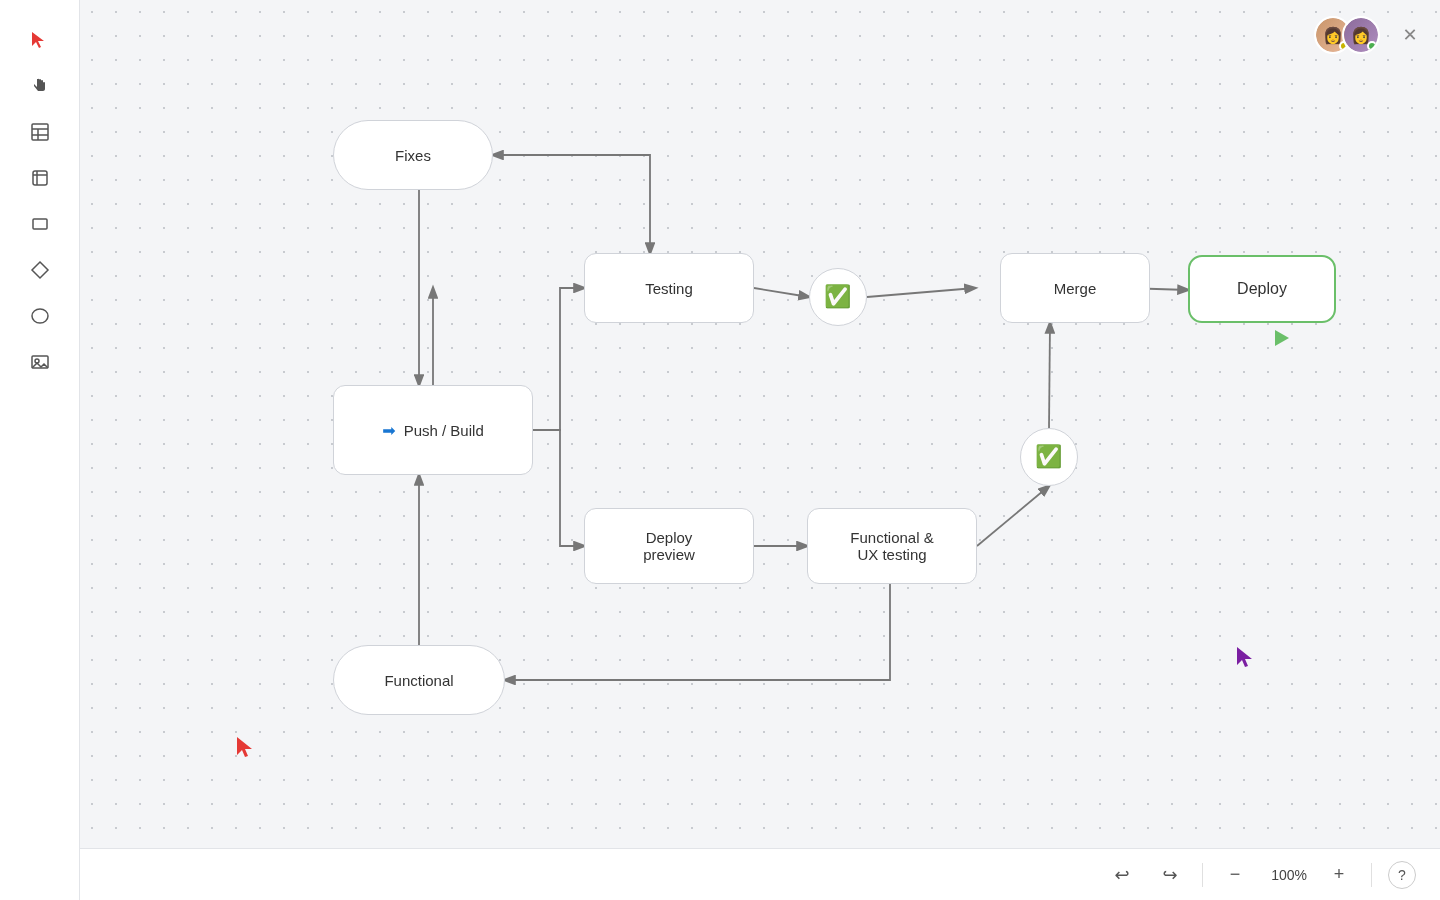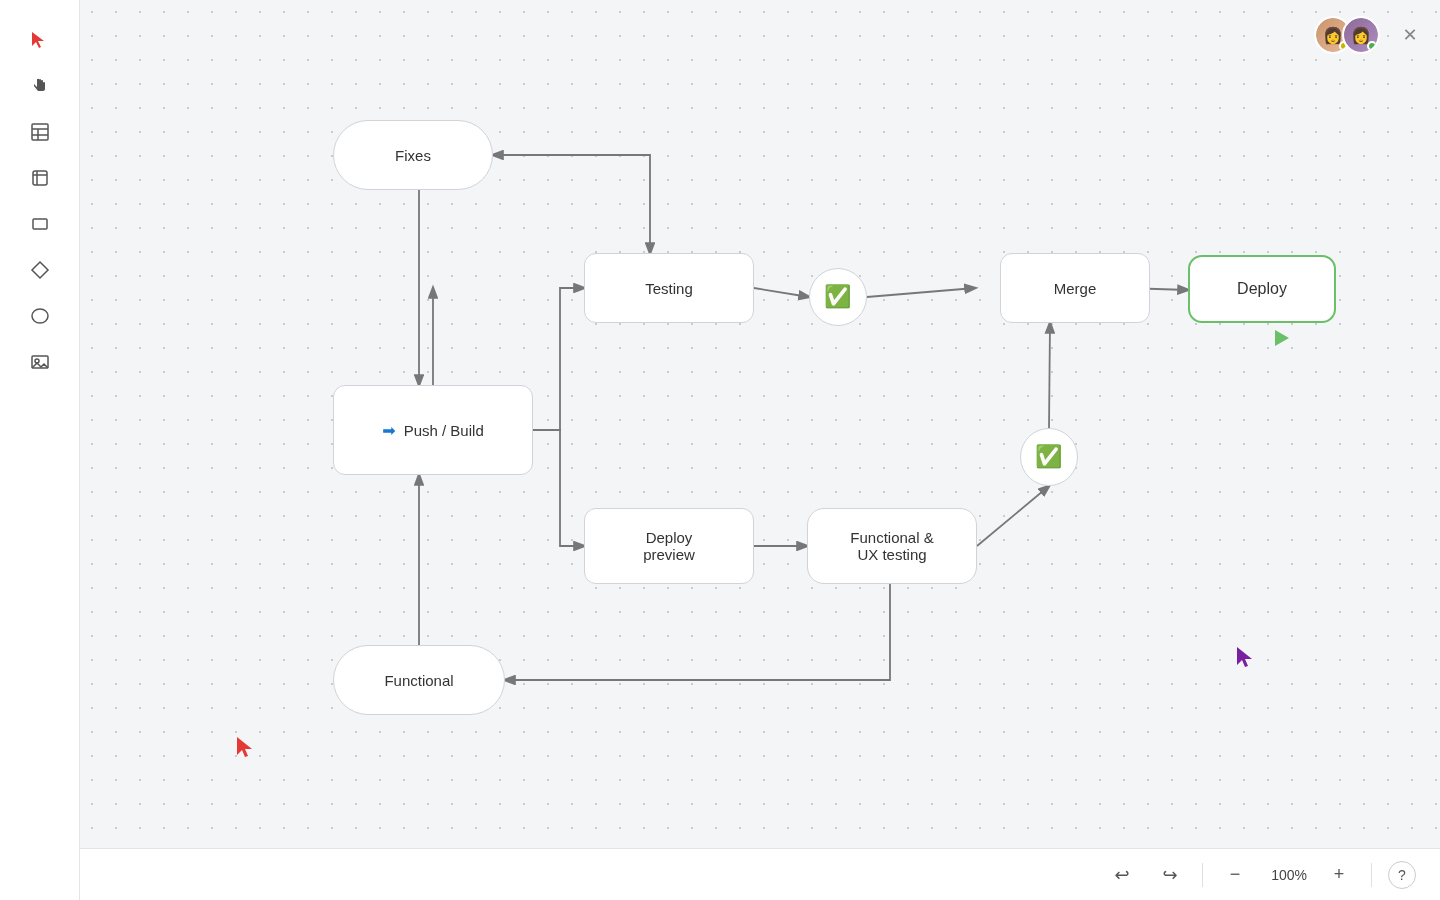--- a/index.html
+++ b/index.html
@@ -347,21 +347,21 @@
     <span>Deploy</span>
   </div>
 
   <div style="position:absolute;left:1195px;top:330px;width:0;height:0;border-style:solid;border-width:8px 0 8px 14px;border-color:transparent transparent transparent #6abf69;"></div>
 
   <div class="node" style="left:504px;top:508px;width:170px;height:76px;text-align:center;">
     <span style="white-space:pre-line;text-align:center;">Deploy
 preview</span>
   </div>
 
-  <div class="node" style="left:727px;top:508px;width:170px;height:76px;text-align:center;border-radius:17px;">
+  <div class="node" style="left:727px;top:508px;width:170px;height:76px;text-align:center;">
     <span style="white-space:pre-line;text-align:center;">Functional &amp;
 UX testing</span>
   </div>
 
   <div class="node-check" style="left:940px;top:428px;width:58px;height:58px;">
     <span style="color:#4caf50;font-size:22px;">✅</span>
   </div>
 
   <div style="position:absolute;left:155px;top:735px;">
     <svg width="20" height="24" viewBox="0 0 20 24">

